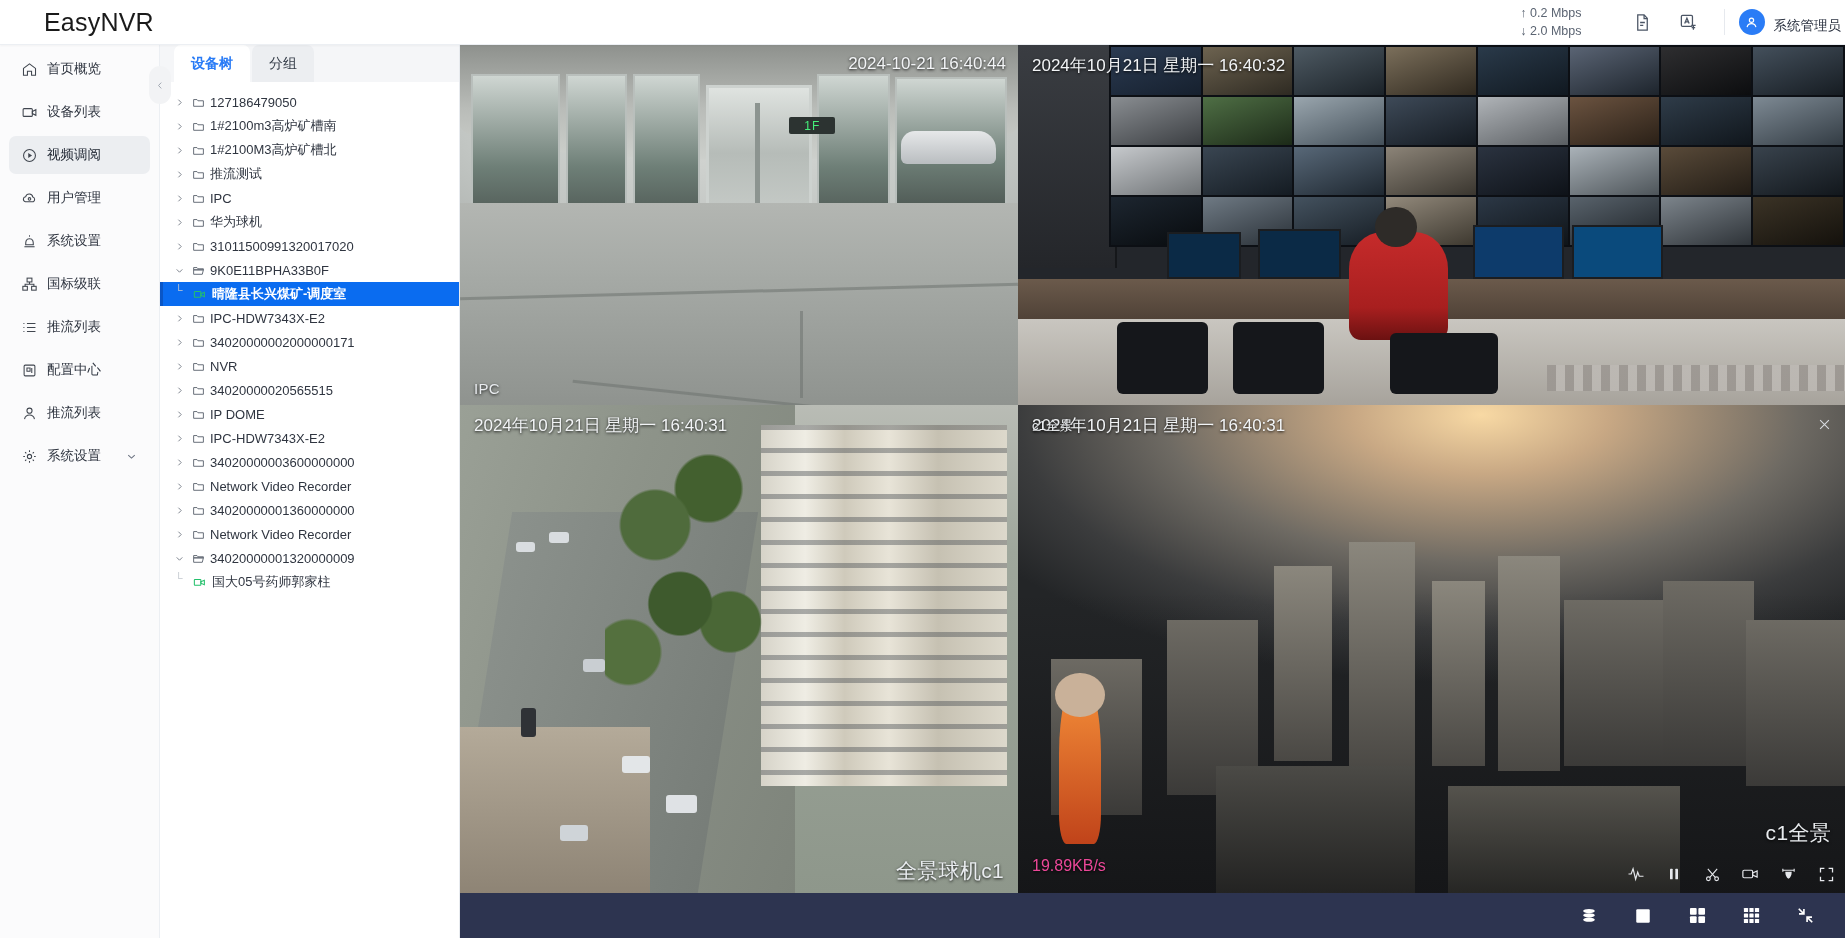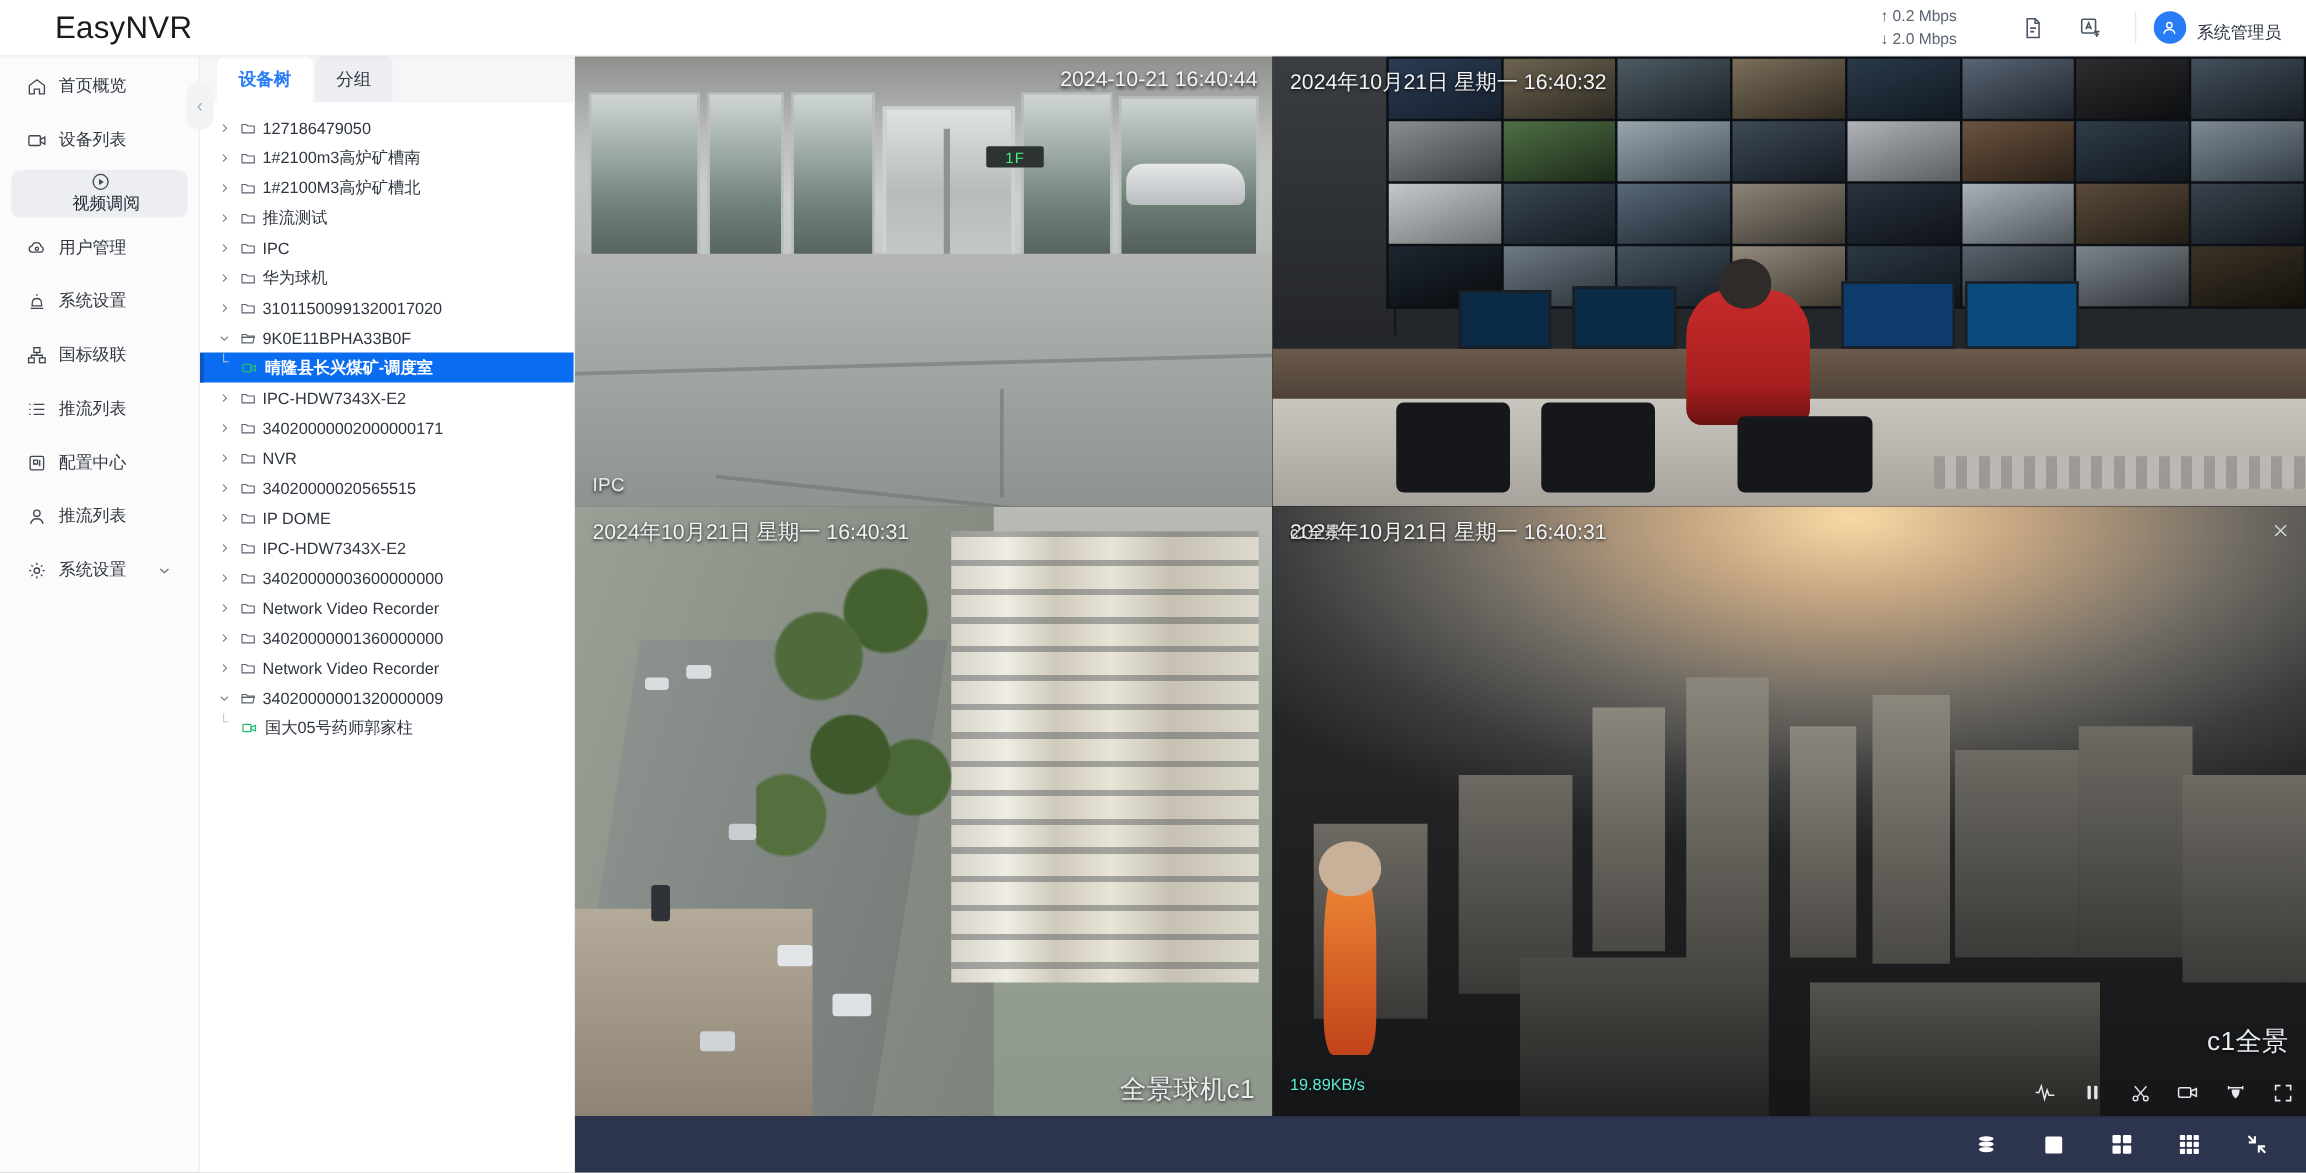--- a/index.html
+++ b/index.html
@@ -17,21 +17,21 @@
     background:#ffffff; display:flex; align-items:center;
     border-bottom:1px solid #eceff3;
     box-shadow: 0 1px 2px rgba(0,0,0,0.04);
     z-index: 30;
   }
   .brand {
     width:160px; padding-left:44px; font-size:25px; color:#1a1a1a;
     font-weight:400; letter-spacing:0.2px;
   }
   .header-right {
-    margin-left:auto; display:flex; align-items:center; height:45px; padding-right:20px;
+    margin-left:auto; display:flex; align-items:center; height:45px; padding-right:4px;
   }
   .netstats {
     display:flex; flex-direction:column; justify-content:center;
     font-size:12.5px; color:#5b6472; line-height:1.45; margin-right:44px;
   }
   .netstats span { white-space:nowrap; }
   .hdr-icon {
     width:34px; height:34px; display:flex; align-items:center; justify-content:center;
     color:#4b5565; margin-right:12px; cursor:pointer;
   }
@@ -45,21 +45,21 @@
 
   
   .nav {
     position:absolute; left:0; top:45px; width:160px; height:893px;
     background:#fbfbfc; border-right:1px solid #eceff3;
   }
   .nav-item {
     display:flex; align-items:center; height:38px; margin:5px 9px;
     border-radius:7px; padding-left:11px; cursor:pointer; position:relative;
   }
-  .nav-item.active { background:#eceef1;flex-direction:column; }
+  .nav-item.active { background:#eceef1; }
   .nav-ico { width:18px; height:18px; margin-right:9px; display:flex; align-items:center; justify-content:center; color:#40464f; flex:none;}
   .nav-label { font-size:13.5px; color:#2f3540; white-space:nowrap; }
   .nav-item.active .nav-label { color:#1d2430; }
   .nav-caret { margin-left:auto; margin-right:12px; color:#6b7280; display:flex; }
 
   
   .tree-panel {
     position:absolute; left:160px; top:45px; width:300px; height:893px;
     background:#ffffff; border-right:1px solid #e8ebef;
   }
@@ -108,21 +108,21 @@
   }
   .cell-label.big { font-size:21px; left:auto; right:14px; }
   .osd-time {
     position:absolute; top:9px; color:#f2f4f6; font-size:17px;
     text-shadow:0 1px 3px rgba(0,0,0,0.9); z-index:5; white-space:nowrap;
     font-family:"Liberation Sans", sans-serif;
   }
   .osd-time.right { right:12px; }
   .osd-time.left { left:14px; }
   .bitrate {
-    position:absolute; left:14px; bottom:18px; color:#5eead4; font-size:13px;
+    position:absolute; left:14px; bottom:18px; color:#ec4899; font-size:16px;
     text-shadow:0 1px 3px rgba(0,0,0,0.9); z-index:6;
   }
   .cell-close {
     position:absolute; right:10px; top:8px; width:22px; height:22px;
     display:flex; align-items:center; justify-content:center; color:#d8dbe0;
     font-size:17px; z-index:7; cursor:pointer;
   }
   .cell-tools {
     position:absolute; right:10px; bottom:10px; display:flex; align-items:center;
     gap:20px; z-index:7;

